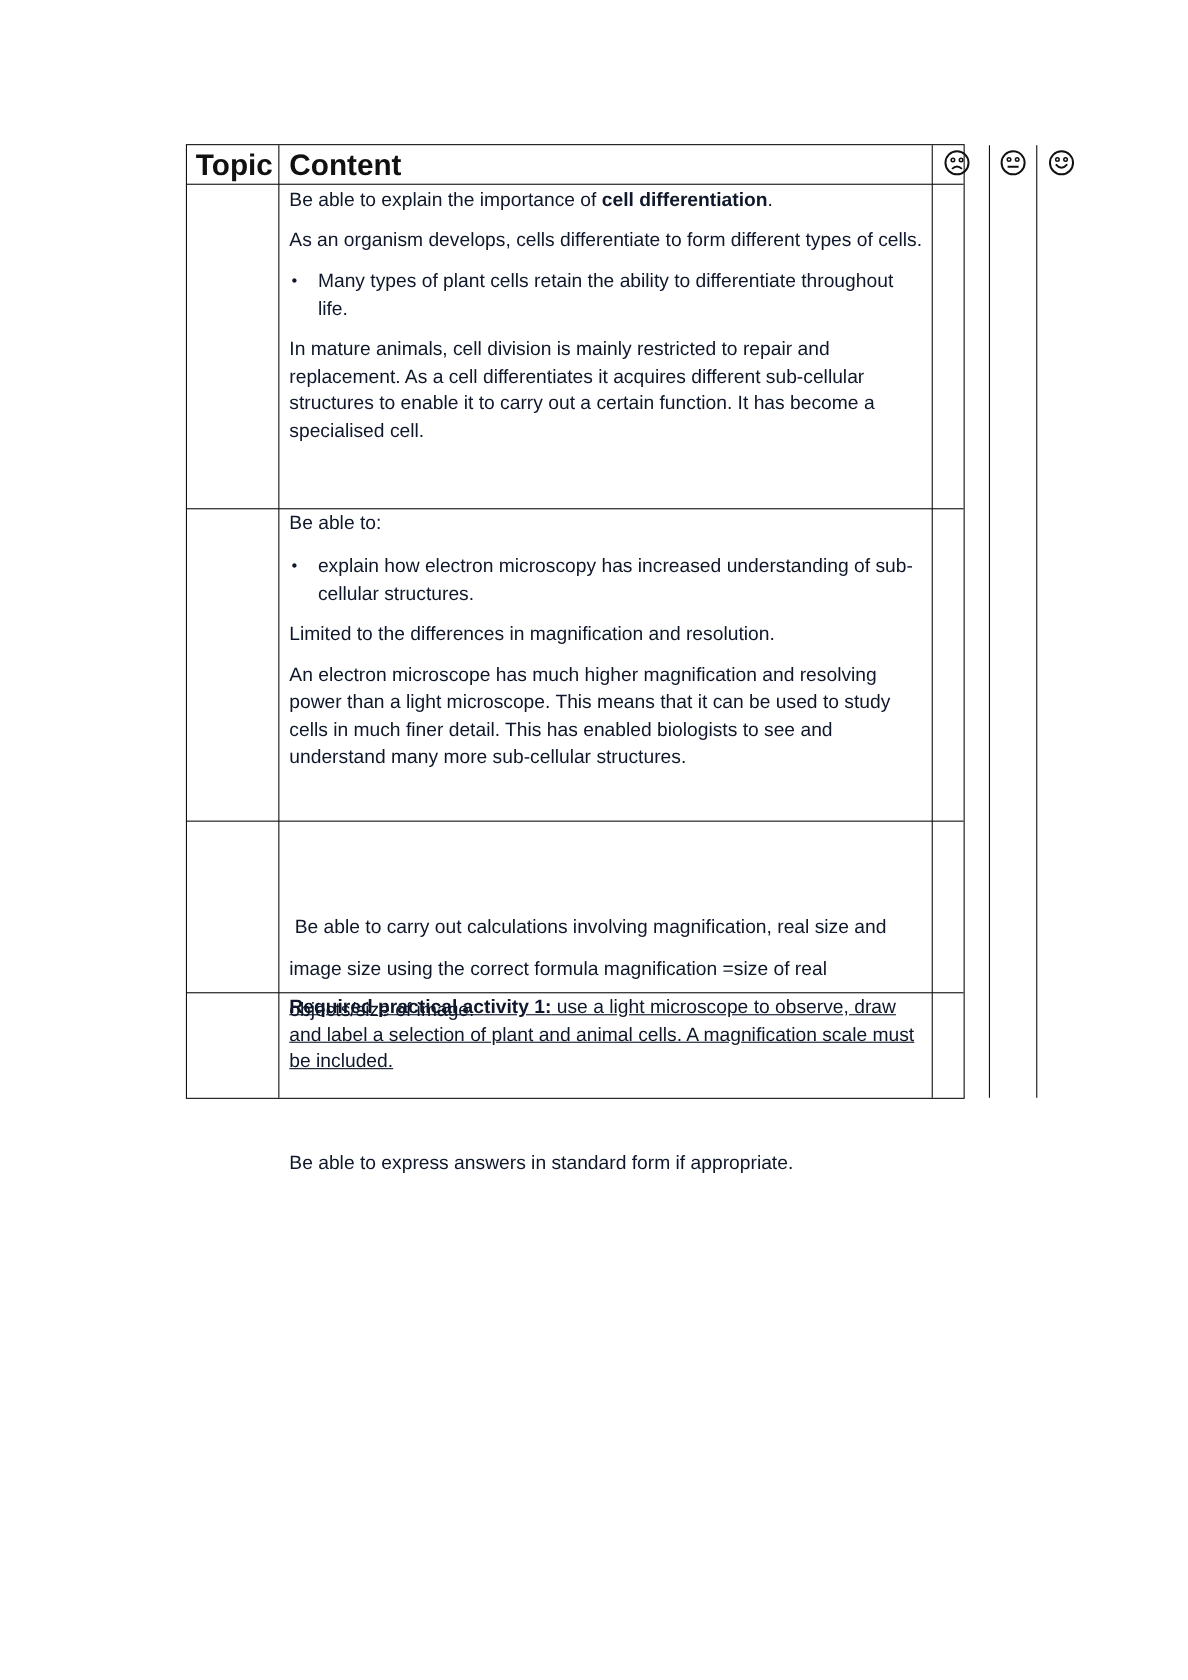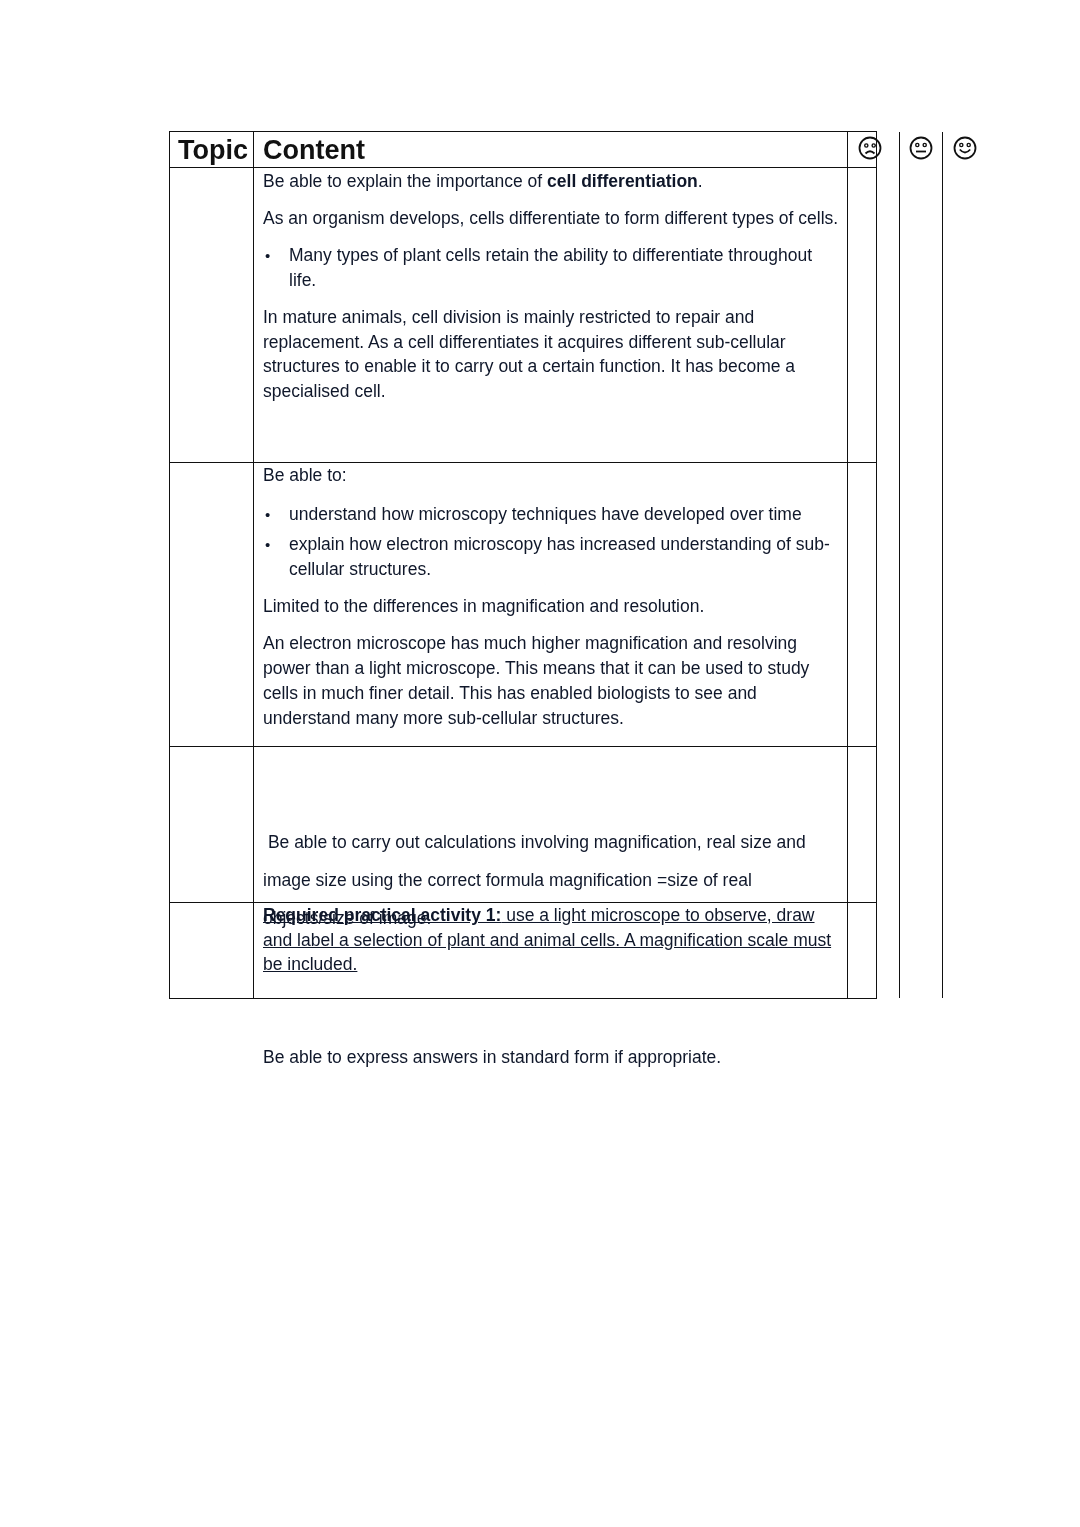--- a/index.html
+++ b/index.html
@@ -61,21 +61,20 @@
     <p>As an organism develops, cells differentiate to form different types of cells.</p>
     <ul>
       <li>Many types of plant cells retain the ability to differentiate throughout life.</li>
     </ul>
     <p class="tight">In mature animals, cell division is mainly restricted to repair and replacement. As a cell differentiates it acquires different sub-cellular structures to enable it to carry out a certain function. It has become a specialised cell.</p>
   </div>
 
   <div class="cell" style="left:93px; top:331px; width:580px;">
     <p style="margin-bottom:14px">Be able to:</p>
     <ul>
-      <li>understand how microscopy techniques have developed over time</li>
       <li>explain how electron microscopy has increased understanding of sub-cellular structures.</li>
     </ul>
     <p>Limited to the differences in magnification and resolution.</p>
     <p>An electron microscope has much higher magnification and resolving power than a light microscope. This means that it can be used to study cells in much finer detail. This has enabled biologists to see and understand many more sub-cellular structures.</p>
   </div>
 
   <div class="cell" style="left:93px; top:615px; width:580px; line-height:38px; white-space:pre-wrap;">
     <p style="margin-bottom:25px"> Be able to carry out calculations involving magnification, real size and image size using the correct formula magnification =size of real objects/size of image.</p>
     <p>Be able to express answers in standard form if appropriate.</p>
   </div>

